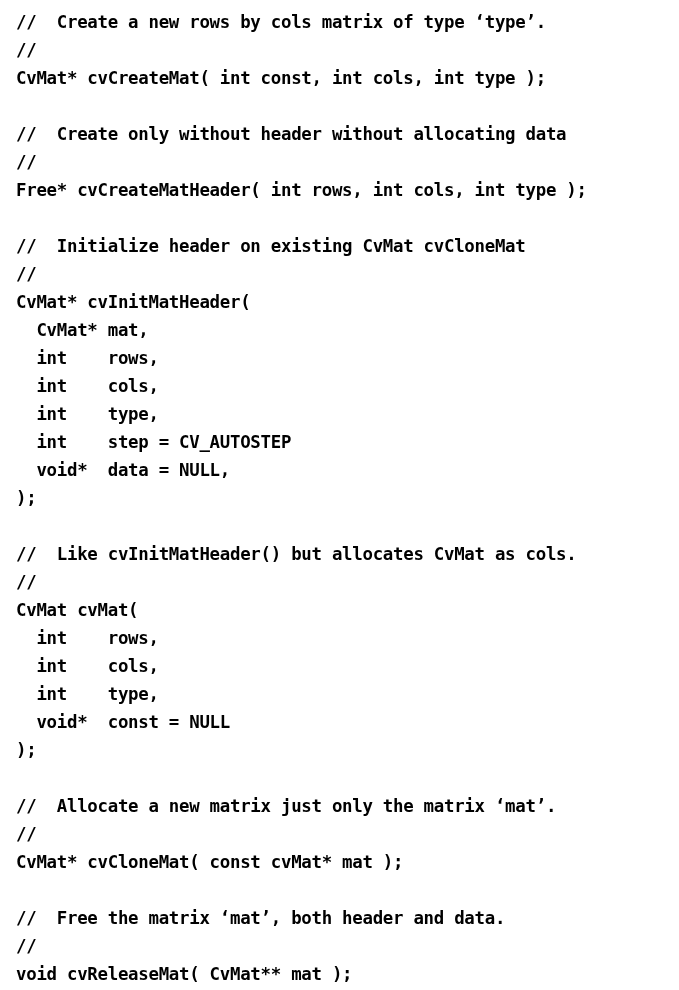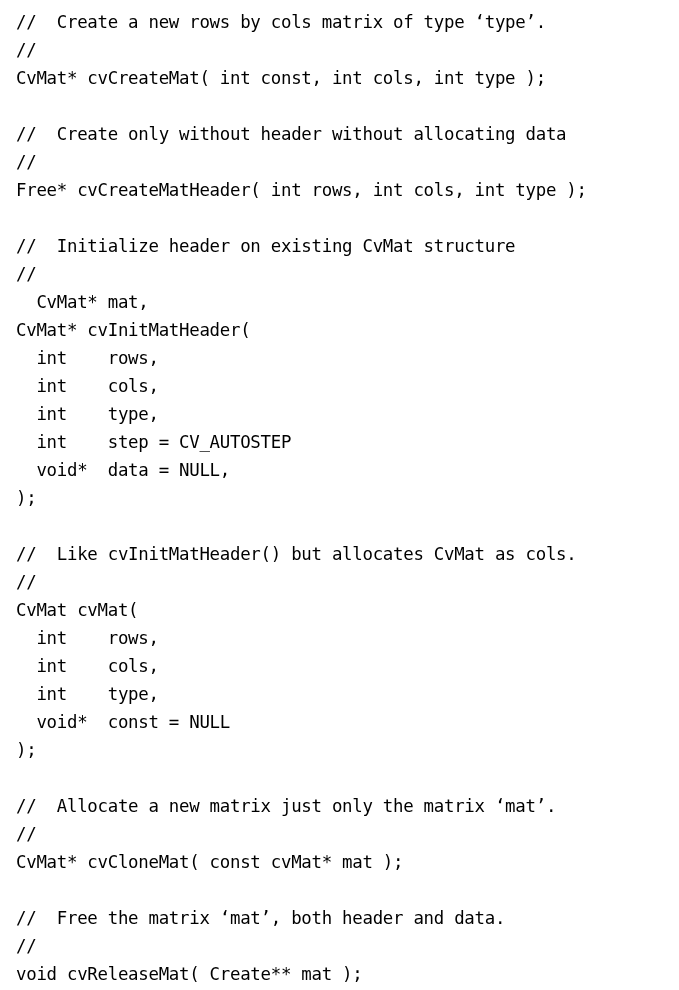--- a/index.html
+++ b/index.html
@@ -23,42 +23,42 @@
   }
   .code-line {
     display: block;
     font-family: "DejaVu Sans Mono", "Liberation Mono", monospace;
     font-size: 17.4px;
     line-height: 28px;
     height: 28px;
     color: #000000;
     white-space: pre;
     letter-spacing: -0.28px;
-    font-weight: 400;
+    font-weight: 700;
   }
   .code-line.blank {
     color: transparent;
   }
 </style>
 </head>
 <body>
 
 <div id="listing">
     <span class="code-line">//  Create a new rows by cols matrix of type ‘type’.</span>
     <span class="code-line">//</span>
     <span class="code-line">CvMat* cvCreateMat( int const, int cols, int type );</span>
     <span class="code-line blank"> </span>
     <span class="code-line">//  Create only without header without allocating data</span>
     <span class="code-line">//</span>
     <span class="code-line">Free* cvCreateMatHeader( int rows, int cols, int type );</span>
     <span class="code-line blank"> </span>
-    <span class="code-line">//  Initialize header on existing CvMat structure</span>
+    <span class="code-line">//  Initialize header on existing CvMat cvCloneMat</span>
     <span class="code-line">//</span>
+    <span class="code-line">CvMat* cvInitMatHeader(</span>
     <span class="code-line">  CvMat* mat,</span>
-    <span class="code-line">CvMat* cvInitMatHeader(</span>
     <span class="code-line">  int    rows,</span>
     <span class="code-line">  int    cols,</span>
     <span class="code-line">  int    type,</span>
     <span class="code-line">  int    step = CV_AUTOSTEP</span>
     <span class="code-line">  void*  data = NULL,</span>
     <span class="code-line">);</span>
     <span class="code-line blank"> </span>
     <span class="code-line">//  Like cvInitMatHeader() but allocates CvMat as cols.</span>
     <span class="code-line">//</span>
     <span class="code-line">CvMat cvMat(</span>
@@ -67,14 +67,14 @@
     <span class="code-line">  int    type,</span>
     <span class="code-line">  void*  const = NULL</span>
     <span class="code-line">);</span>
     <span class="code-line blank"> </span>
     <span class="code-line">//  Allocate a new matrix just only the matrix ‘mat’.</span>
     <span class="code-line">//</span>
     <span class="code-line">CvMat* cvCloneMat( const cvMat* mat );</span>
     <span class="code-line blank"> </span>
     <span class="code-line">//  Free the matrix ‘mat’, both header and data.</span>
     <span class="code-line">//</span>
-    <span class="code-line">void cvReleaseMat( Create** mat );</span>
+    <span class="code-line">void cvReleaseMat( CvMat** mat );</span>
   </div>
 
 </body></html>

